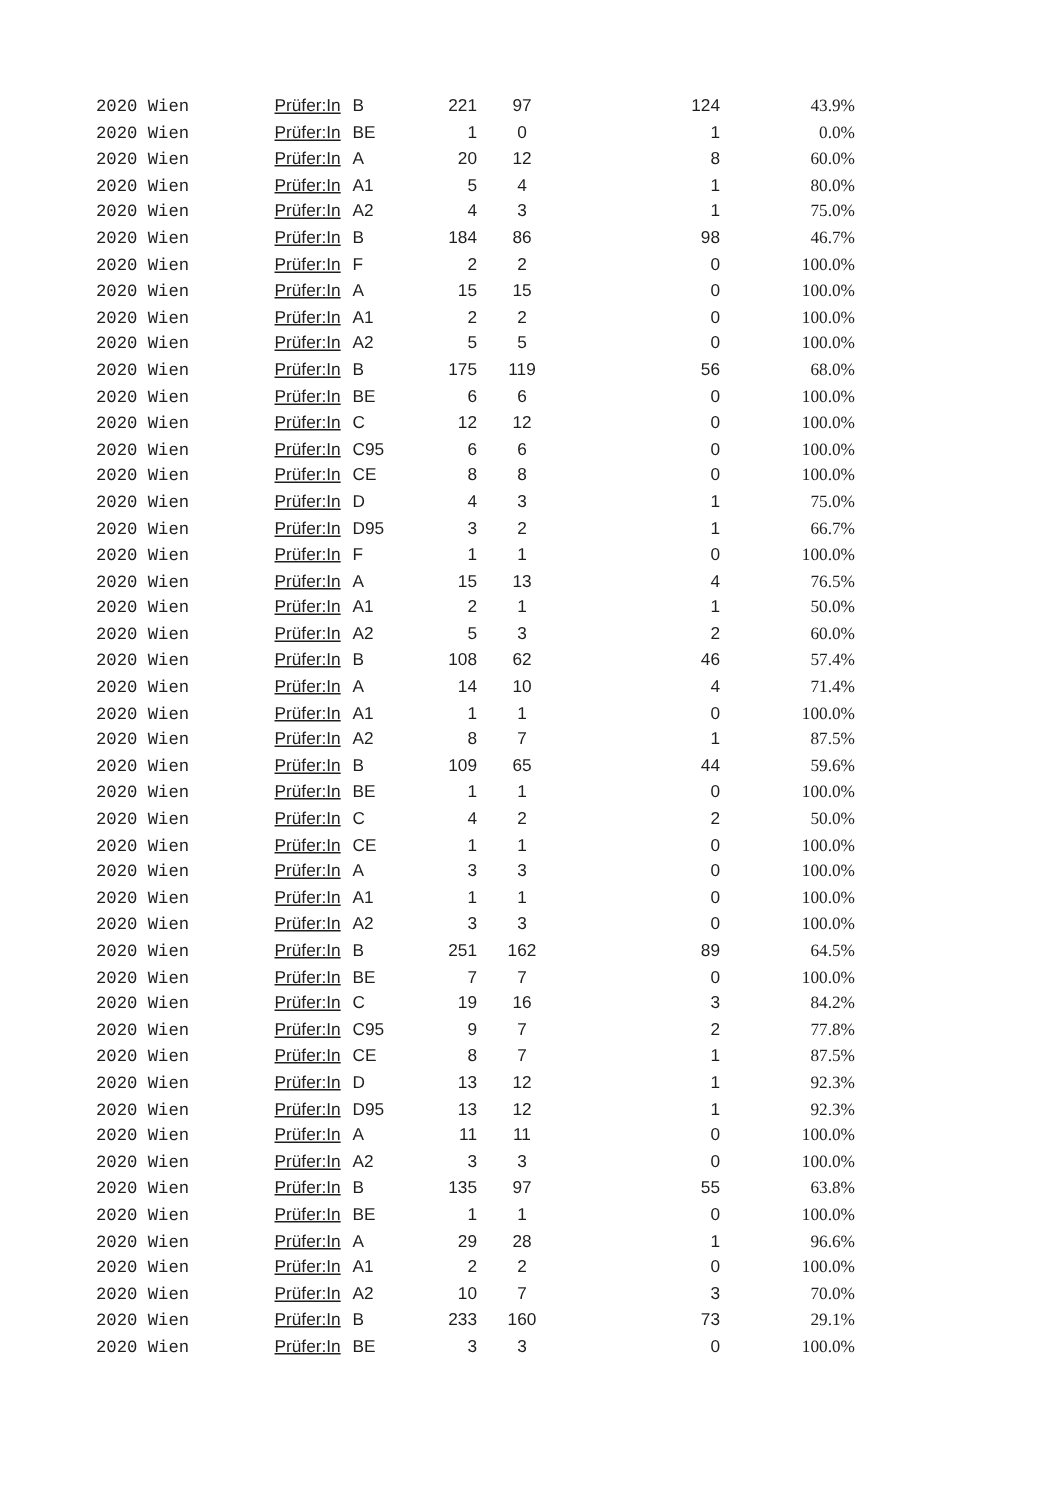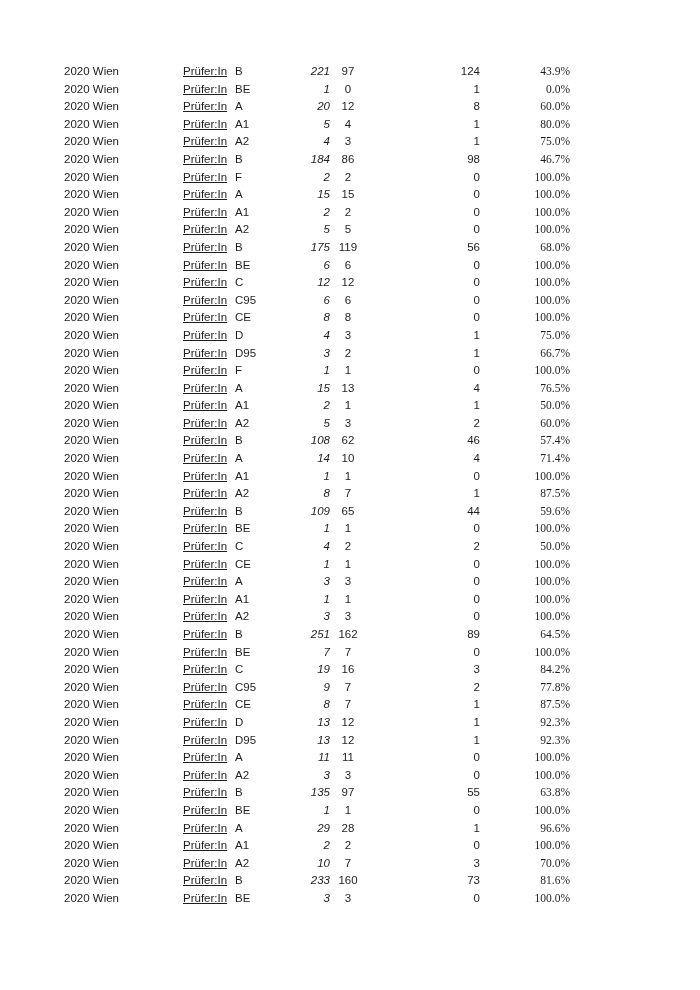--- a/index.html
+++ b/index.html
@@ -27,24 +27,24 @@
   }
   .cell {
     position: absolute;
     top: 0;
     height: 17.6px;
     line-height: 17.6px;
     font-size: 11.5px;
     color: #1e1e1e;
     white-space: nowrap;
   }
-  .col-year-city   { left: 64px;  width: 115px; text-align: left; }
+  .col-year-city   { left: 64px;  width: 115px; text-align: left; font-family: Liberation Mono, monospace; }
   .col-examiner    { left: 183px; width: 50px;  text-align: left; text-decoration: underline; }
   .col-class       { left: 235px; width: 45px;  text-align: left; }
-  .col-total       { left: 240px; width: 90px;  text-align: right; font-style: italic; }
+  .col-total       { left: 228px; width: 90px;  text-align: right; }
   .col-passed      { left: 303px; width: 90px;  text-align: center; }
   .col-failed      { left: 390px; width: 90px;  text-align: right; }
   .col-rate        { left: 480px; width: 90px;  text-align: right; font-family: Liberation Serif, serif; }
 </style>
 </head>
 <body>
 
 <div class="sheet">
     <div class="row">
     <span class="cell col-year-city">2020 Wien</span>
@@ -460,21 +460,21 @@
     <span class="cell col-failed">3</span>
     <span class="cell col-rate">70.0%</span>
   </div>
     <div class="row">
     <span class="cell col-year-city">2020 Wien</span>
     <span class="cell col-examiner">Prüfer:In</span>
     <span class="cell col-class">B</span>
     <span class="cell col-total">233</span>
     <span class="cell col-passed">160</span>
     <span class="cell col-failed">73</span>
-    <span class="cell col-rate">81.6%</span>
+    <span class="cell col-rate">29.1%</span>
   </div>
     <div class="row">
     <span class="cell col-year-city">2020 Wien</span>
     <span class="cell col-examiner">Prüfer:In</span>
     <span class="cell col-class">BE</span>
     <span class="cell col-total">3</span>
     <span class="cell col-passed">3</span>
     <span class="cell col-failed">0</span>
     <span class="cell col-rate">100.0%</span>
   </div>

